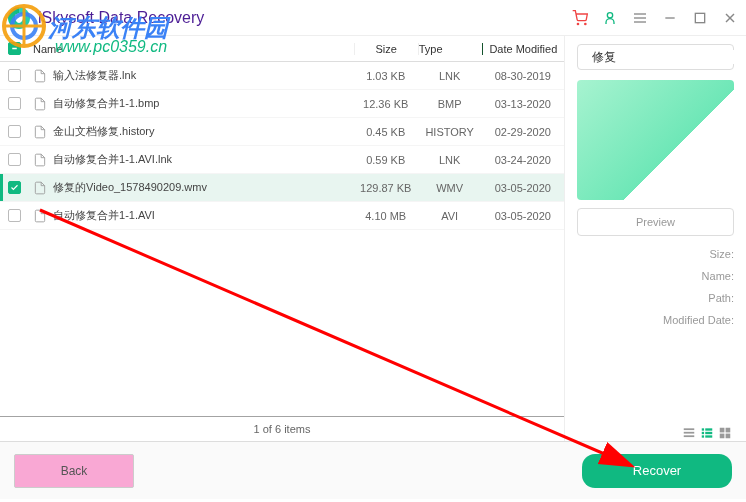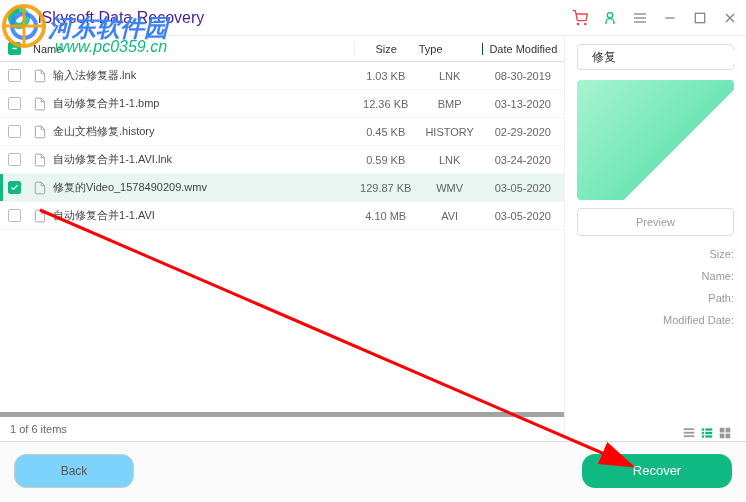--- a/index.html
+++ b/index.html
@@ -38,33 +38,33 @@
 .row { display: flex; height: 28px; align-items: center; font-size: 11px; color: #444; border-bottom: 1px solid #f5f5f5; }
 .row.selected { background: #e8f5f0; position: relative; }
 .row.selected::before { content: ''; position: absolute; left: 0; top: 0; bottom: 0; width: 3px; background: #10b981; }
 .td-check { width: 30px; display: flex; justify-content: center; }
 .td-name { width: 335px; display: flex; align-items: center; gap: 6px; padding-left: 4px; }
 .file-icon { width: 14px; height: 16px; }
 .td-size { width: 66px; text-align: center; color: #666; }
 .td-type { width: 66px; text-align: center; color: #666; }
 .td-date { width: 85px; text-align: center; color: #666; }
 
-.status-text { padding: 6px 10px; font-size: 11px; color: #666; border-top: 5px solid #a3a3a3; }
+.status-text { padding: 6px 22px; font-size: 11px; color: #666; border-top: 1px solid #a3a3a3; text-align: center; }
 
 .search-box { display: flex; align-items: center; border: 1px solid #ddd; border-radius: 4px; height: 26px; padding: 0 8px; margin-bottom: 10px; }
 .search-box svg { width: 14px; height: 14px; color: #888; }
 .search-input { flex: 1; border: none; outline: none; font-size: 12px; margin: 0 6px; color: #333; }
 
 .preview-area { height: 120px; background: linear-gradient(135deg, #a7f3d0 0%, #6ee7b7 60%, #fff 60%); border-radius: 4px; margin-bottom: 8px; }
 .preview-btn { height: 28px; border: 1px solid #ddd; border-radius: 4px; background: #fff; font-size: 11px; color: #999; cursor: pointer; margin-bottom: 12px; }
 
 .info-row { display: flex; justify-content: flex-end; font-size: 11px; color: #999; margin-bottom: 10px; }
 
 .bottom-bar { height: 58px; border-top: 1px solid #ddd; display: flex; align-items: center; padding: 0 14px; justify-content: space-between; background: #fafafa; }
-.back-btn { width: 120px; height: 34px; border: 1px solid #ccc; background: #7dd3fc; border-radius: 12px; font-size: 12px; color: #555; cursor: pointer; }
+.back-btn { width: 120px; height: 34px; border: 1px solid #ccc; background: #f9a8d4; border-radius: 2px; font-size: 12px; color: #555; cursor: pointer; }
 .recover-btn { width: 150px; height: 34px; border: none; background: #10b981; color: #fff; border-radius: 13px; font-size: 13px; cursor: pointer; }
 .view-icons { position: absolute; right: 14px; bottom: 62px; display: flex; gap: 4px; }
 .view-icons div { width: 14px; height: 14px; cursor: pointer; color: #999; }
 .view-icons div.active { color: #10b981; }
 
 .red-arrow { position: absolute; top: 200px; left: 30px; width: 650px; height: 280px; pointer-events: none; z-index: 40; }
 </style>
 </head>
 <body>
 

